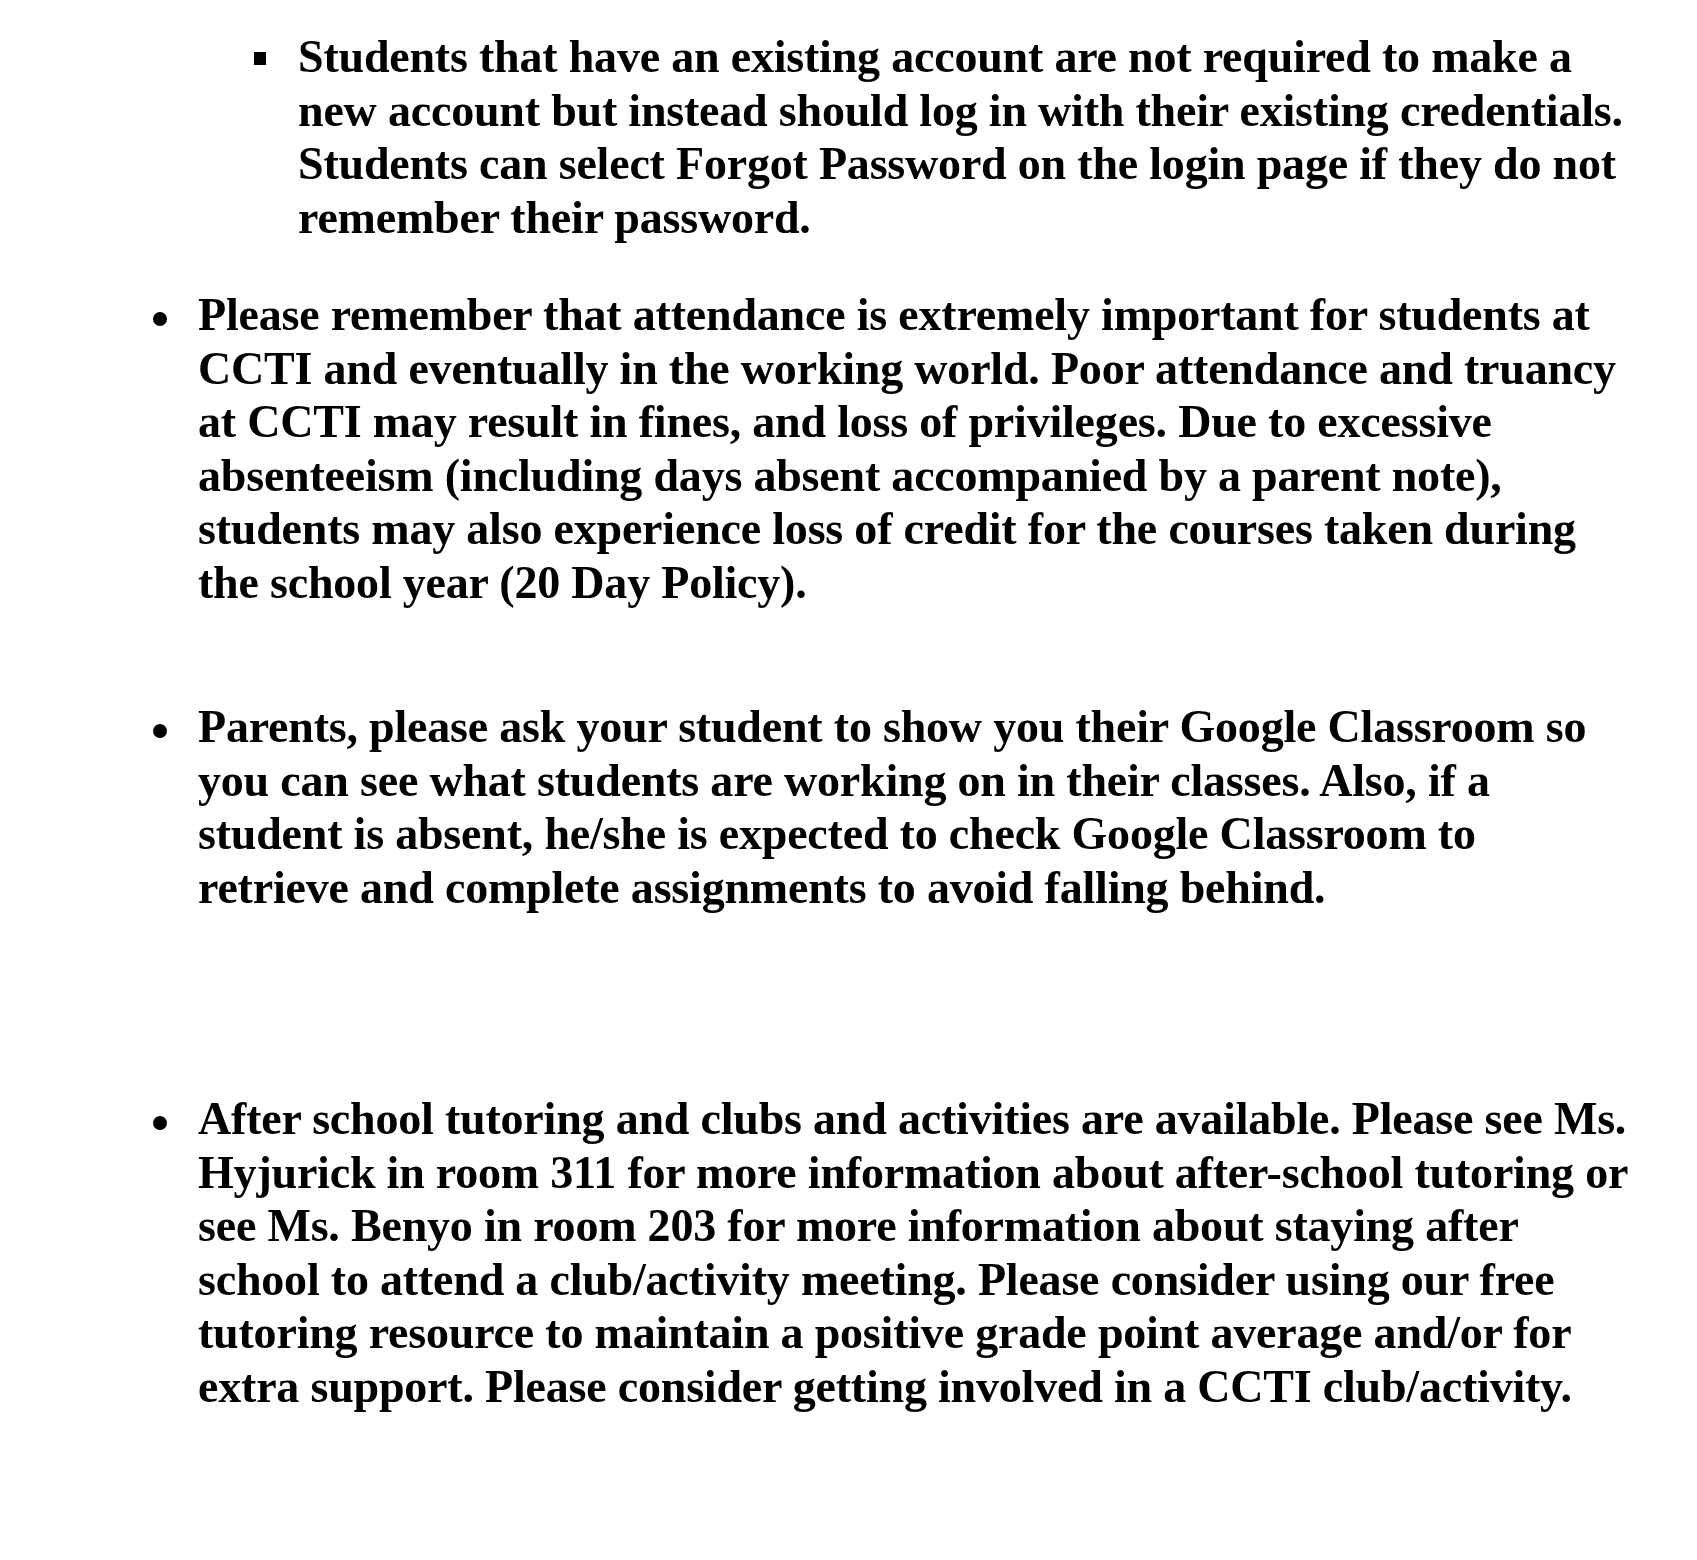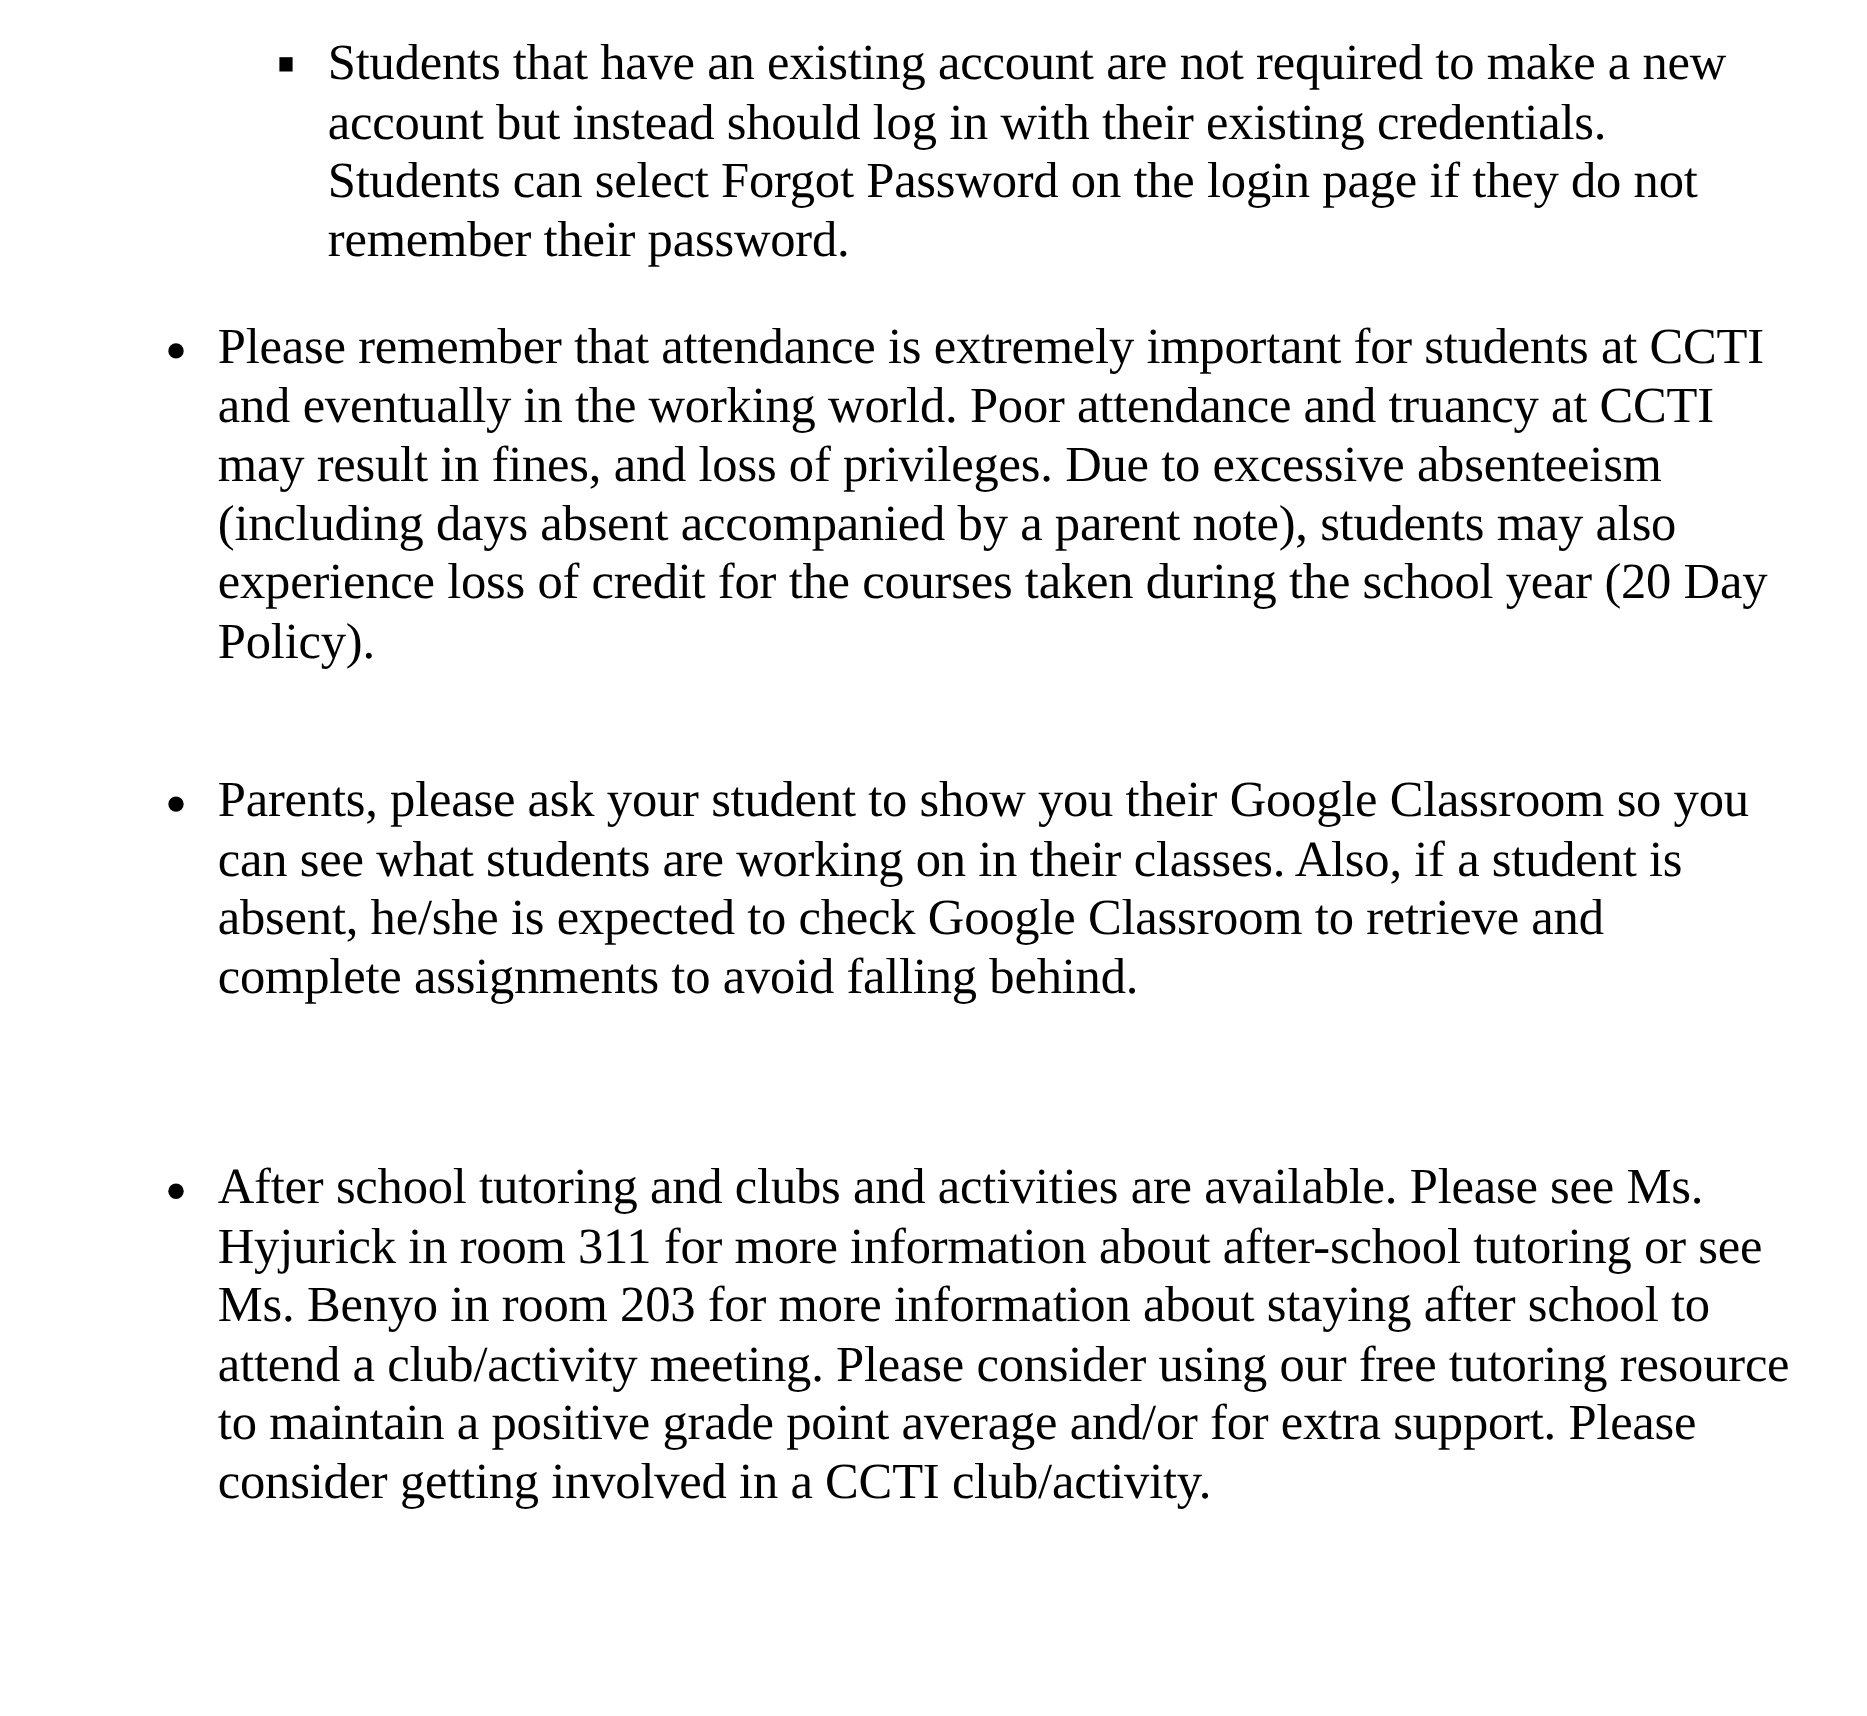--- a/index.html
+++ b/index.html
@@ -14,20 +14,21 @@
       overflow: hidden;
       color: #000000;
       font-family: "Liberation Serif", "DejaVu Serif", serif;
     }
     .page {
       position: absolute;
       left: 0;
       top: 0;
       width: 1697px;
       height: 1560px;
+      font-weight: bold;
     }
     .item {
       position: absolute;
       font-size: 46px;
       line-height: 53.5px;
       letter-spacing: -0.2px;
     }
     .item .text {
       display: block;
       white-space: normal;
@@ -36,21 +37,21 @@
       left: 298px;
       top: 30px;
       width: 1330px;
     }
     .main-item {
       left: 198px;
       width: 1430px;
     }
     .item-1 { top: 288px; }
     .item-2 { top: 700px; }
-    .item-3 { top: 1052px; }
+    .item-3 { top: 1092px; }
     .bullet-square {
       position: absolute;
       left: -44px;
       top: 22px;
       width: 12px;
       height: 13px;
       background: #000000;
     }
     .bullet-dot {
       position: absolute;

